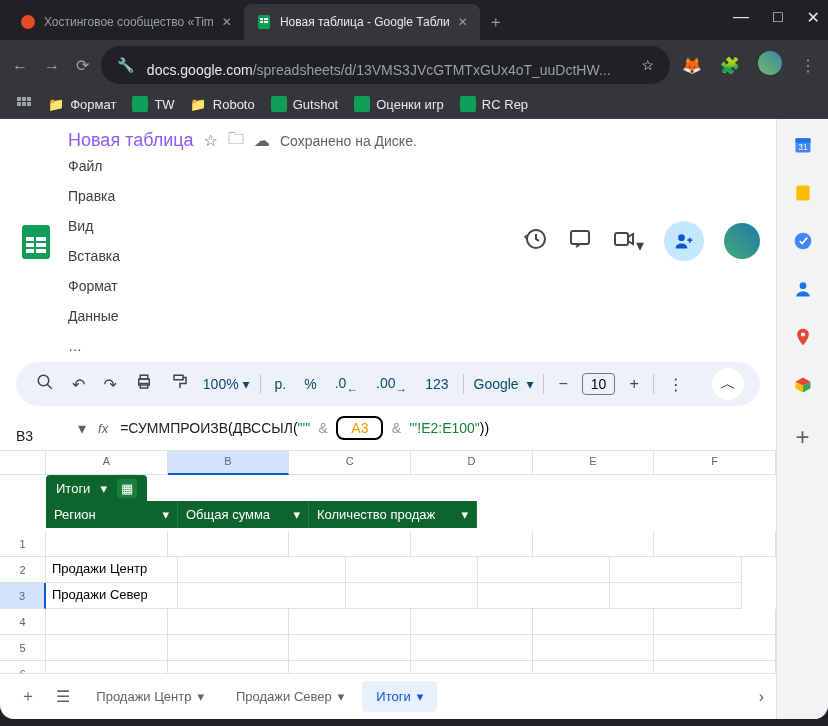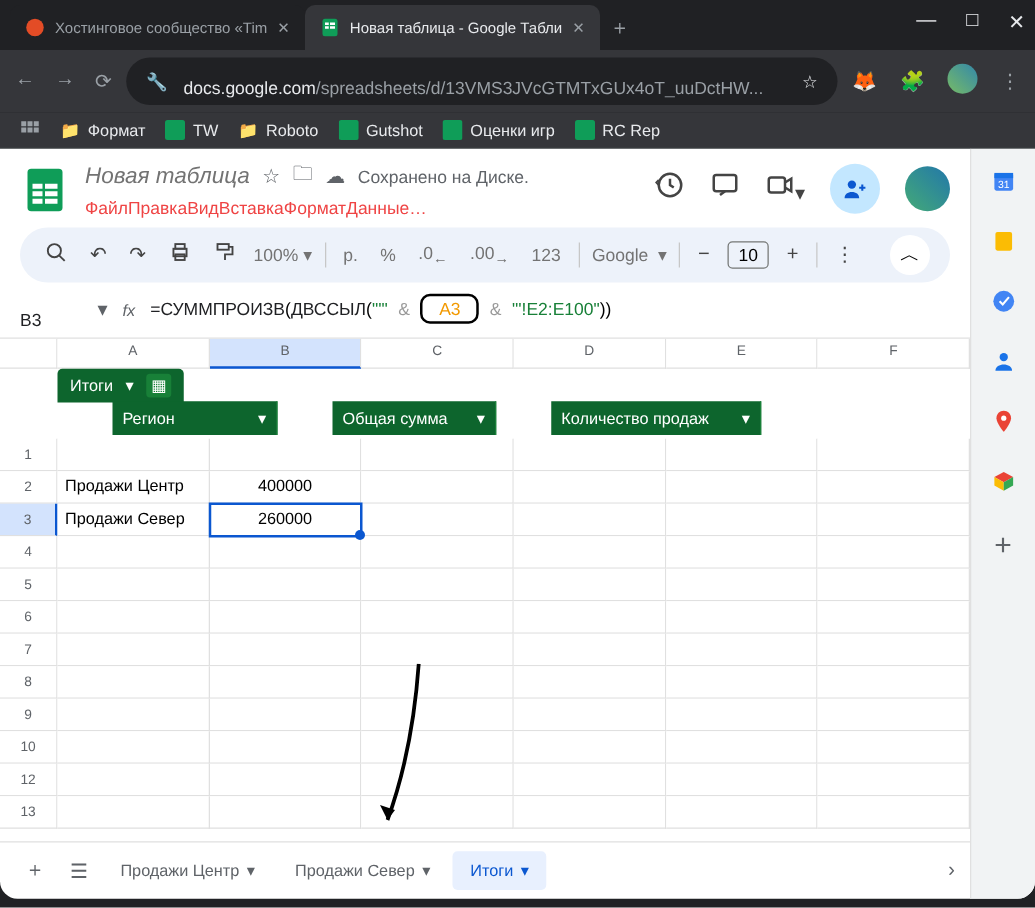--- a/index.html
+++ b/index.html
@@ -32,33 +32,33 @@
 
 .sheets-app { background: #fff; height: calc(726px - 126px); display: flex; border-radius: 0 0 14px 14px; overflow: hidden; }
 .sheets-main { flex: 1; display: flex; flex-direction: column; }
 .side-panel { width: 52px; background: #f1f3f4; border-left: 1px solid #e0e0e0; display: flex; flex-direction: column; align-items: center; gap: 28px; padding-top: 16px; }
 .side-icon { width: 20px; height: 20px; cursor: pointer; }
 
 .doc-header { display: flex; align-items: center; padding: 8px 16px; gap: 12px; }
 .sheets-logo { width: 40px; height: 40px; }
 .doc-info { flex: 1; }
 .title-row { display: flex; align-items: center; gap: 10px; }
-.doc-title { font-size: 18px; color: #737373; font-style: italic; }
+.doc-title { font-size: 18px; color: #8b5cf6; }
 .title-icon { color: #5f6368; }
 .saved-text { font-size: 14px; color: #5f6368; }
-.menu-bar { display: flex; font-size: 14px; color: #ef4444; margin-top: 4px; }
+.menu-bar { display: flex; gap: 14px; font-size: 14px; color: #404040; margin-top: 4px; flex-direction: column; }
 .menu-item { cursor: pointer; }
 .header-right { display: flex; align-items: center; gap: 20px; color: #444; }
 .share-btn { background: #c3e7ff; border-radius: 50%; width: 40px; height: 40px; display: flex; align-items: center; justify-content: center; cursor: pointer; }
 .avatar { width: 36px; height: 36px; border-radius: 50%; background: linear-gradient(45deg,#4a7,#27a); }
 
 .toolbar { display: flex; align-items: center; gap: 10px; padding: 6px 16px; background: #edf2fa; border-radius: 24px; margin: 0 16px; }
 .tb-btn { color: #444; cursor: pointer; padding: 4px; }
 .tb-sep { width: 1px; height: 20px; background: #c7c7c7; }
-.tb-text { font-size: 14px; color: #737373; }
+.tb-text { font-size: 14px; color: #0c4a6e; }
 .font-size-box { border: 1px solid #747775; border-radius: 4px; padding: 2px 8px; font-size: 14px; }
 .tb-collapse { margin-left: auto; background: #fff; border-radius: 50%; width: 32px; height: 32px; display: flex; align-items: center; justify-content: center; cursor: pointer; }
 
 .formula-bar { display: flex; align-items: center; padding: 6px 16px; border-bottom: 1px solid #e0e0e0; gap: 12px; }
 .cell-ref { width: 50px; font-size: 14px; color: #202124; margin-top: 16px; }
 .fx-label { color: #5f6368; font-style: italic; font-size: 13px; }
 .formula-text { font-size: 14px; font-family: 'Courier New', monospace; }
 .formula-text .fn { color: #202124; }
 .formula-text .str { color: #188038; }
 .formula-text .ref { color: #f29900; background: #fff; border: 2px solid #000; border-radius: 8px; padding: 2px 13px; }
@@ -72,21 +72,21 @@
 .grid-rows { display: flex; flex-direction: column; }
 .grid-row { display: flex; height: 26px; }
 .row-head { width: 46px; text-align: center; font-size: 11px; color: #5f6368; border-right: 1px solid #e0e0e0; border-bottom: 1px solid #e0e0e0; display: flex; align-items: center; justify-content: center; background: #fff; cursor: pointer; }
 .row-head.sel { background: #d3e3fd; border-right: 2px solid #0b57d0; }
 .cell { flex: 1; max-width: 132px; border-right: 1px solid #e0e0e0; border-bottom: 1px solid #e0e0e0; padding: 4px 6px; font-size: 13px; background: #fff; }
 .cell.selected { outline: 2px solid #0b57d0; outline-offset: -1px; z-index: 2; position: relative; }
 .cell.selected::after { content:''; position:absolute; bottom:-4px; right:-4px; width:8px; height:8px; border-radius:50%; background:#0b57d0; }
 
 .table-banner { position: absolute; left: 46px; top: 24px; background: #0d652d; color: #fff; display: flex; align-items: center; gap: 10px; padding: 4px 10px; border-radius: 4px 4px 0 0; font-size: 13px; }
 .table-header { position: absolute; left: 46px; top: 50px; display: flex; z-index: 3; }
-.th-cell { background: #0d652d; color: #fff; border-right: 1px solid #188038; padding: 6px 8px; font-size: 13px; display: flex; align-items: center; justify-content: space-between; margin-left: 44px; }
+.th-cell { background: #0d652d; color: #fff; border-right: 1px solid #188038; padding: 6px 8px; font-size: 13px; display: flex; align-items: center; justify-content: space-between; }
 .th-cell:nth-child(1){ width: 132px; }
 .th-cell:nth-child(2){ width: 131px; }
 .th-cell:nth-child(3){ width: 168px; }
 
 .arrow-annotation { position: absolute; left: 300px; top: 260px; z-index: 10; pointer-events: none; }
 
 .sheet-tabs { display: flex; align-items: center; padding: 4px 12px; border-top: 1px solid #e0e0e0; gap: 4px; }
 .sheet-tab-btn { padding: 8px; color: #5f6368; cursor: pointer; }
 .sheet-tab { padding: 8px 14px; font-size: 13px; color: #5f6368; cursor: pointer; display: flex; align-items: center; gap: 6px; }
 .sheet-tab.active { color: #0b57d0; background: #e8f0fe; border-radius: 4px; font-weight: 500; }
@@ -330,30 +330,28 @@
             <div class="cell"></div>
             <div class="cell"></div>
             <div class="cell" style="max-width:168px"></div>
             <div class="cell"></div>
             <div class="cell"></div>
             <div class="cell"></div>
           </div>
         <div class="grid-row">
             <div class="row-head">2</div>
             <div class="cell">Продажи Центр</div>
-            <div class="cell" style="text-align:center">400000</div>
             <div class="cell" style="max-width:168px"></div>
             <div class="cell"></div>
             <div class="cell"></div>
             <div class="cell"></div>
           </div>
         <div class="grid-row">
             <div class="row-head sel">3</div>
             <div class="cell">Продажи Север</div>
-            <div class="cell selected" style="text-align:center">260000</div>
             <div class="cell" style="max-width:168px"></div>
             <div class="cell"></div>
             <div class="cell"></div>
             <div class="cell"></div>
           </div>
         <div class="grid-row">
             <div class="row-head">4</div>
             <div class="cell"></div>
             <div class="cell"></div>
             <div class="cell" style="max-width:168px"></div>

